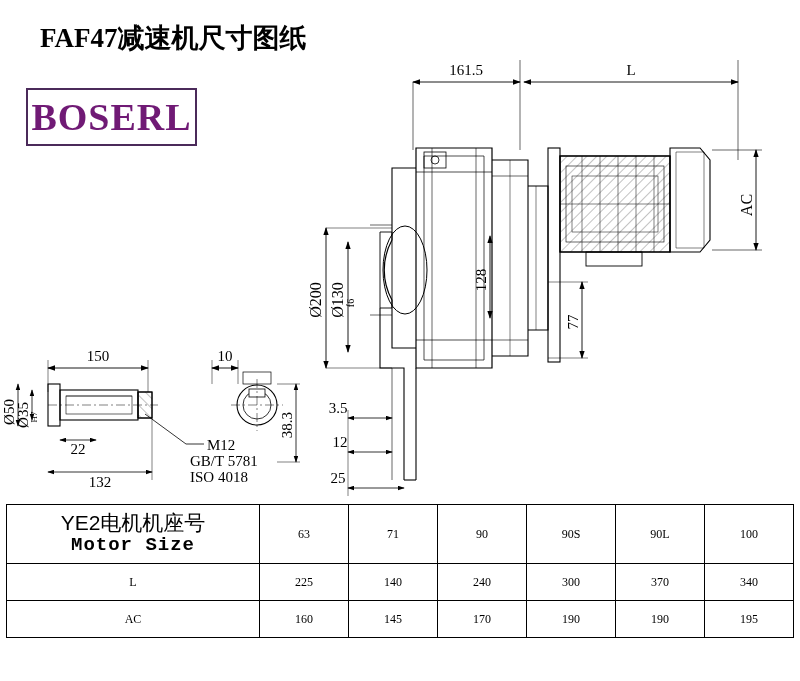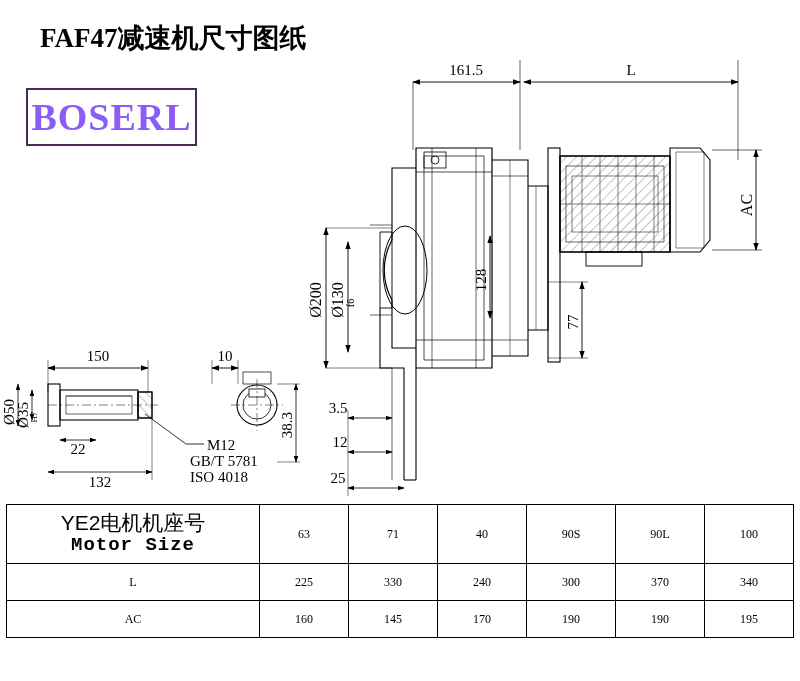--- a/index.html
+++ b/index.html
@@ -23,21 +23,21 @@
 
   
   .logo-box{
     position:absolute;left:26px;top:88px;width:167px;height:54px;
     border:2px solid #4b2a5a;background:#fff;
   }
   .logo-text{
     position:absolute;left:0;top:0;width:167px;height:54px;
     display:flex;align-items:center;justify-content:center;
     font-family:"Liberation Serif", serif;
-    font-weight:bold;font-size:38px;color:#8b5cf6;letter-spacing:1px;
+    font-weight:bold;font-size:38px;color:#701a75;letter-spacing:1px;
   }
 
   
   svg.draw{position:absolute;left:0;top:0;width:800px;height:681px;}
 
   
   .tbl{
     position:absolute;left:6px;top:504px;width:788px;
     border-collapse:collapse;
     table-layout:fixed;
@@ -236,29 +236,29 @@
 
   <table class="tbl">
     <tbody>
       <tr class="first">
         <td class="head-label" style="width:252px">
           <div class="cjk">YE2电机机座号</div>
           <div class="mono">Motor Size</div>
         </td>
         <td style="width:88px">63</td>
         <td style="width:88px">71</td>
-        <td style="width:88px">40</td>
+        <td style="width:88px">90</td>
         <td style="width:88px">90S</td>
         <td style="width:88px">90L</td>
         <td style="width:88px">100</td>
       </tr>
       <tr>
         <td>L</td>
         <td>225</td>
-        <td>330</td>
+        <td>140</td>
         <td>240</td>
         <td>300</td>
         <td>370</td>
         <td>340</td>
       </tr>
       <tr>
         <td>AC</td>
         <td>160</td>
         <td>145</td>
         <td>170</td>

